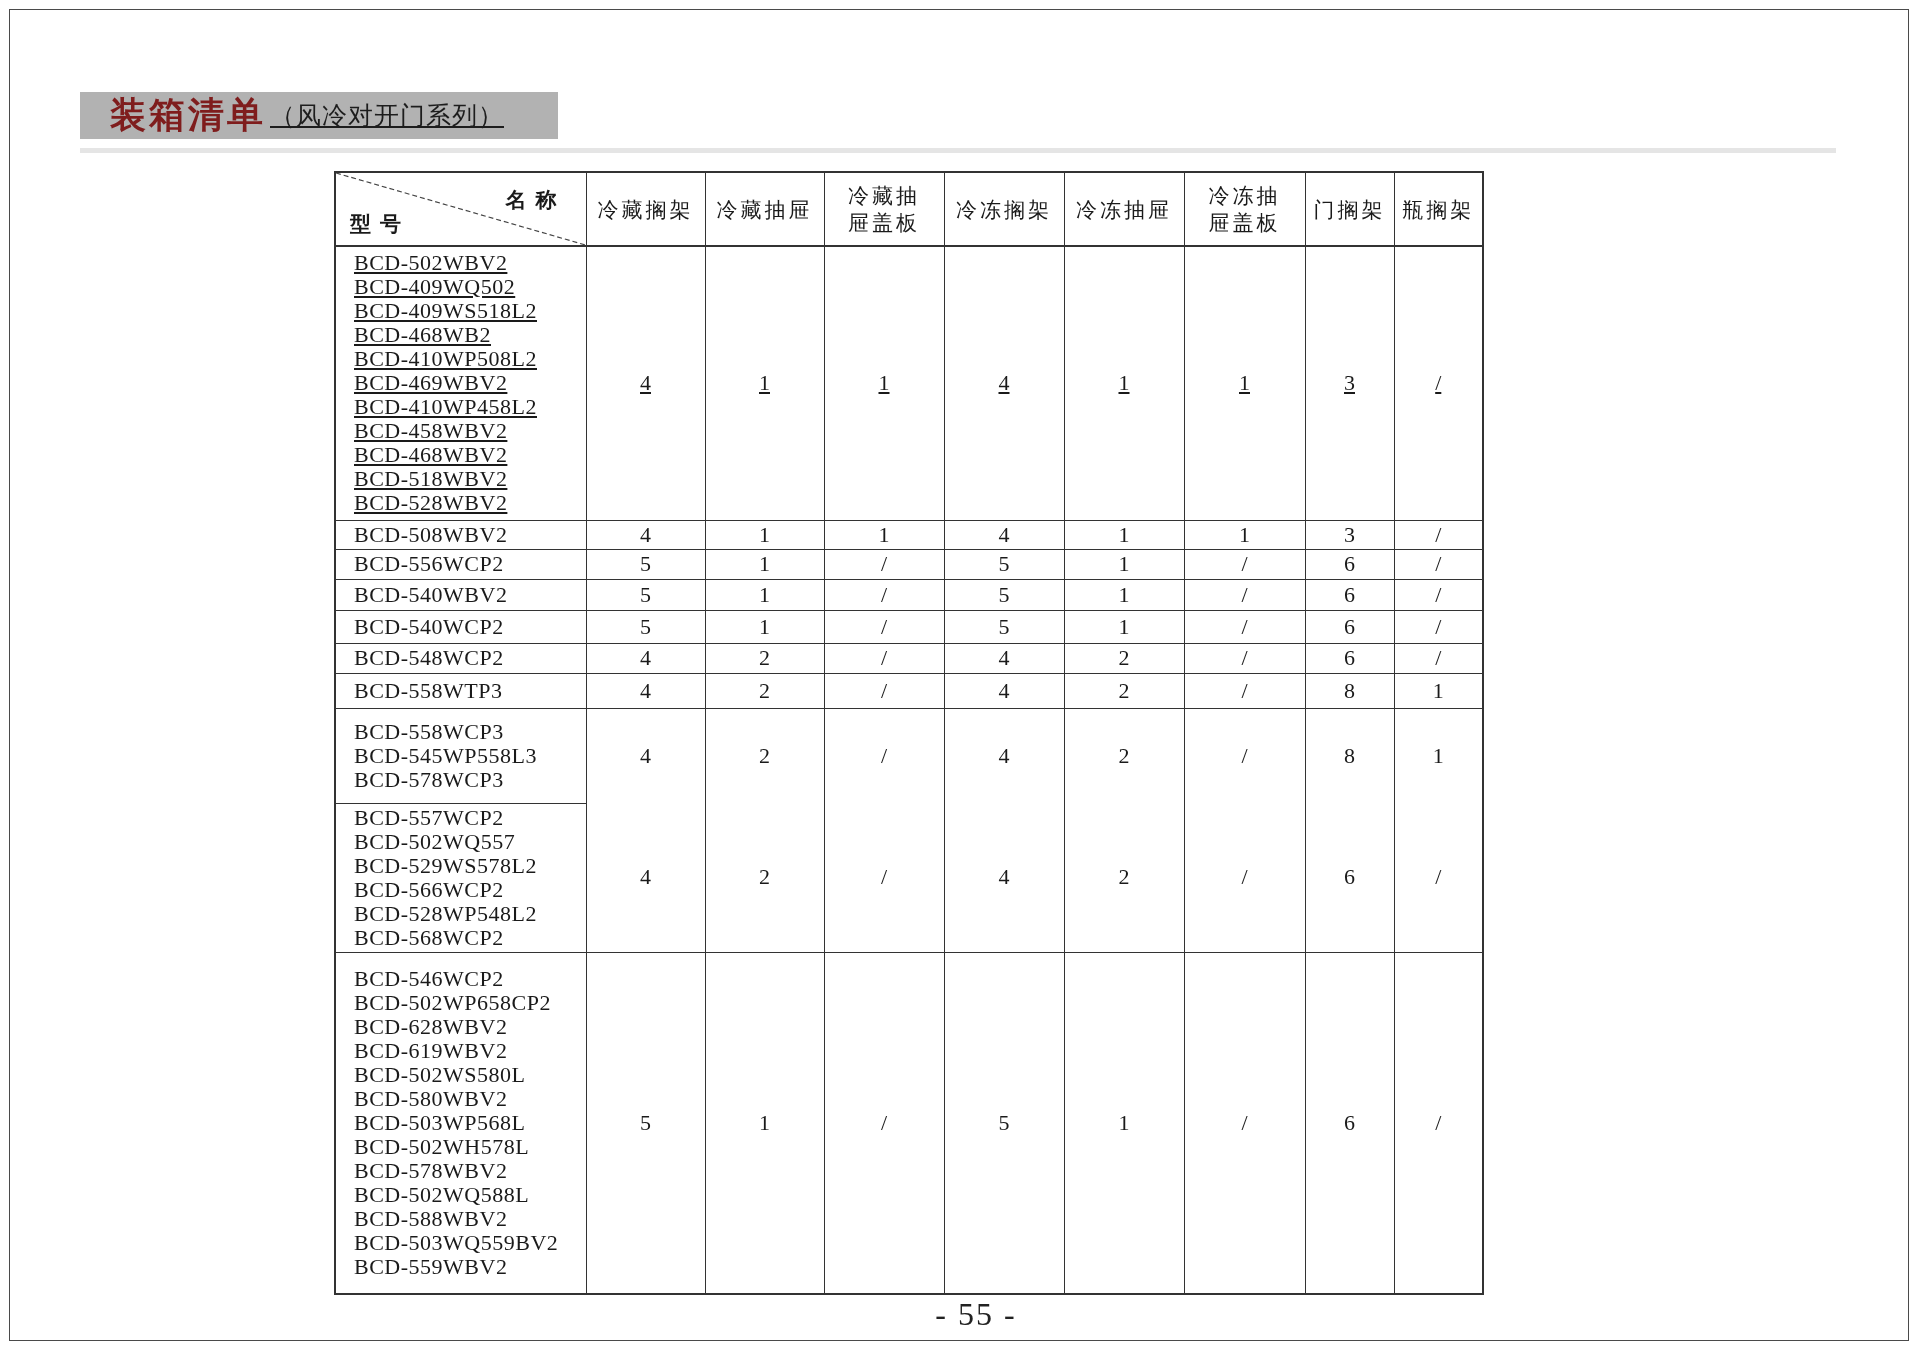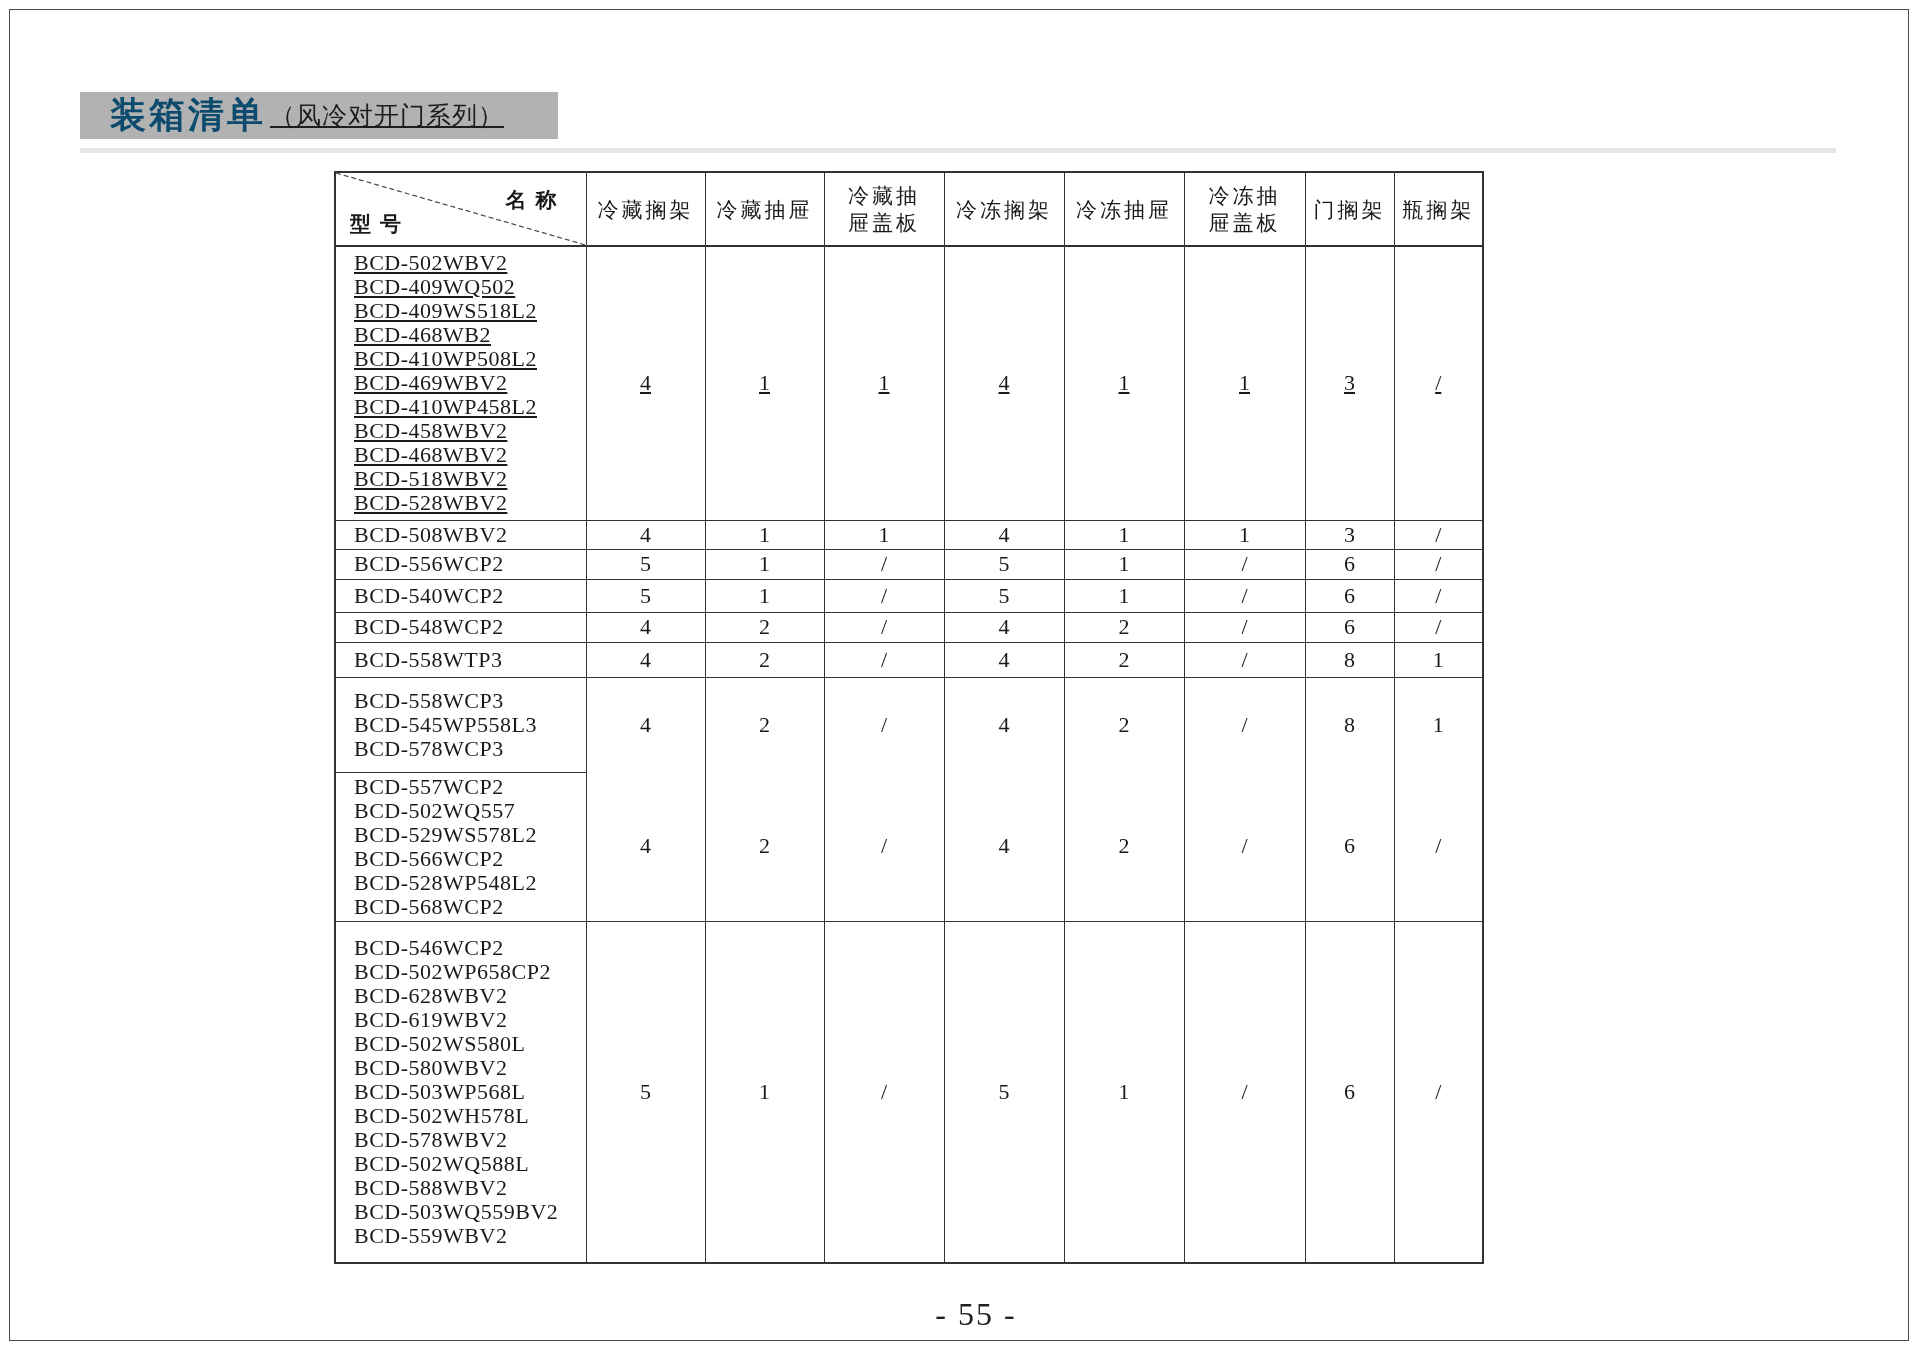--- a/index.html
+++ b/index.html
@@ -24,21 +24,21 @@
     background:#b2b2b2;
     display:flex; align-items:center;
     padding-left:30px;
     box-sizing:border-box;
   }
   .title-main {
     font-family:"DejaVu Sans", sans-serif;
     font-weight:900;
     font-size:36px;
     letter-spacing:3px;
-    color:#0c4a6e;
+    color:#7f1d1d;
   }
   .title-sub {
     font-family:"DejaVu Sans", sans-serif;
     font-size:25px;
     margin-left:4px;
     letter-spacing:1px;
     color:#1d1d1d;
     text-decoration:underline;
   }
   .title-rule {
@@ -192,20 +192,33 @@
         </td>
         <td class="value-cell">5</td>
         <td class="value-cell">1</td>
         <td class="value-cell">/</td>
         <td class="value-cell">5</td>
         <td class="value-cell">1</td>
         <td class="value-cell">/</td>
         <td class="value-cell">6</td>
         <td class="value-cell">/</td>
       </tr>
+      <tr style="height: 31px;">
+        <td class="model-cell">
+          <div class="model-line">BCD-540WBV2</div>
+        </td>
+        <td class="value-cell">5</td>
+        <td class="value-cell">1</td>
+        <td class="value-cell">/</td>
+        <td class="value-cell">5</td>
+        <td class="value-cell">1</td>
+        <td class="value-cell">/</td>
+        <td class="value-cell">6</td>
+        <td class="value-cell">/</td>
+      </tr>
       <tr style="height: 33px;">
         <td class="model-cell">
           <div class="model-line">BCD-540WCP2</div>
         </td>
         <td class="value-cell">5</td>
         <td class="value-cell">1</td>
         <td class="value-cell">/</td>
         <td class="value-cell">5</td>
         <td class="value-cell">1</td>
         <td class="value-cell">/</td>

